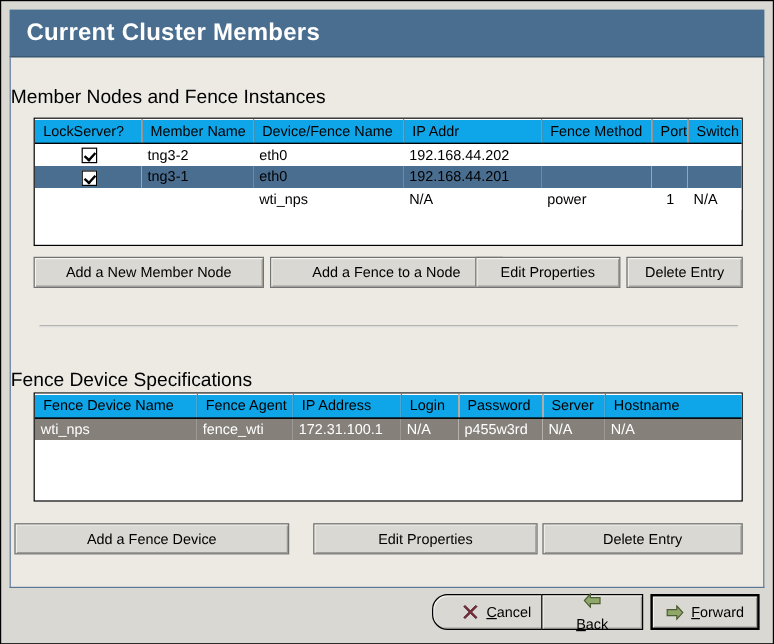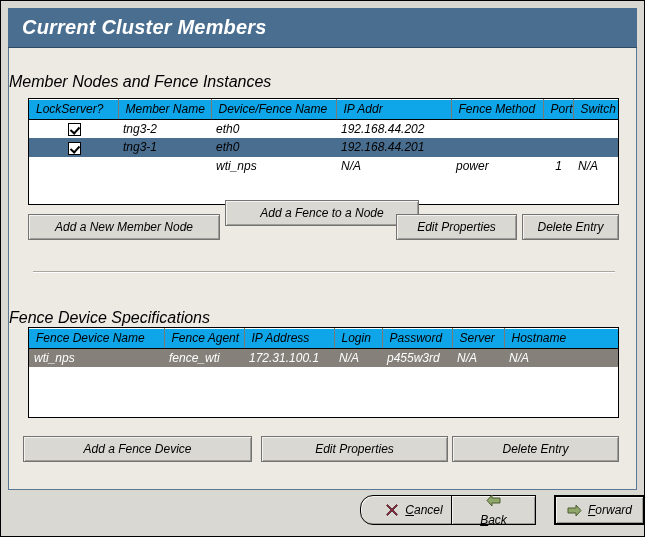--- a/index.html
+++ b/index.html
@@ -27,21 +27,20 @@
     border: 1px solid #000000;
     box-sizing: border-box;
   }
   .window-inner {
     position: absolute;
     left: 6px; top: 6px;
     width: 631px;
     height: 523px;
     background: #d9d8d2;
     box-sizing: border-box;
-    font-style: italic;
   }
 
   
   .titlebar {
     position: absolute;
     left: 1px; top: 1px;
     width: 629px;
     height: 40px;
     background: #4a6e8f;
     box-sizing: border-box;
@@ -200,21 +199,20 @@
     box-sizing: border-box;
     display: flex;
     align-items: center;
     justify-content: center;
     gap: 6px;
     font-size: 12px;
     cursor: default;
   }
   .nav-btn.default-btn {
     border: 2px solid #000000;
-    margin-left: 12px;
   }
   .nav-label u { text-underline-offset: 1px; }
   .icon-svg { display: block; }
 </style>
 </head>
 <body>
 
 <div class="window">
   <div class="window-inner">
 
@@ -274,21 +272,21 @@
               <td>N/A</td>
               <td>power</td>
               <td class="center">1</td>
               <td>N/A</td>
             </tr>
           </tbody>
         </table>
       </div>
 
       <div class="btn" style="left:19px; top:166px; width:192px; height:26px;">Add a New Member Node</div>
-      <div class="btn" style="left:216px; top:152px; width:194px; height:26px;">Add a Fence to a Node</div>
+      <div class="btn" style="left:216px; top:166px; width:194px; height:26px;">Add a Fence to a Node</div>
       <div class="btn" style="left:387px; top:166px; width:121px; height:26px;">Edit Properties</div>
       <div class="btn" style="left:513px; top:166px; width:97px; height:26px;">Delete Entry</div>
 
       <div class="separator" style="left:24px; top:223px; width:582px;"></div>
 
       <div class="section-title" style="top:261px;">Fence Device Specifications</div>
 
       <div class="table-frame" style="left:19px; top:279px; width:591px; height:91px;">
         <table class="grid">
           <colgroup>
@@ -318,21 +316,21 @@
               <td>172.31.100.1</td>
               <td>N/A</td>
               <td>p455w3rd</td>
               <td>N/A</td>
               <td>N/A</td>
             </tr>
           </tbody>
         </table>
       </div>
 
-      <div class="btn" style="left:14px; top:388px; width:229px; height:26px;">Add a Fence Device</div>
+      <div class="btn" style="left:3px; top:388px; width:229px; height:26px;">Add a Fence Device</div>
       <div class="btn" style="left:252px; top:388px; width:187px; height:26px;">Edit Properties</div>
       <div class="btn" style="left:443px; top:388px; width:167px; height:26px;">Delete Entry</div>
 
     </div>
 
     <div class="actionbar">
 
       <div class="nav-btn" style="left:352px; width:108px;border-radius:13px;">
         <span>
           <svg class="icon-svg" width="14" height="14" viewBox="0 0 14 14">

